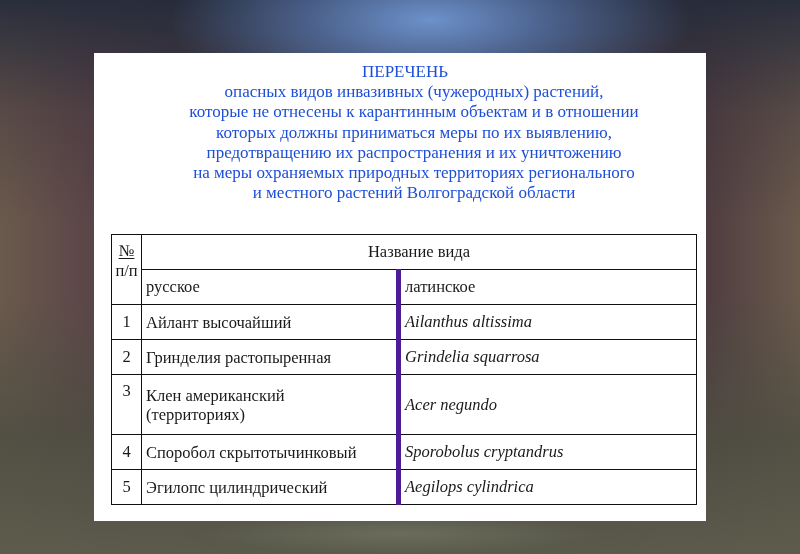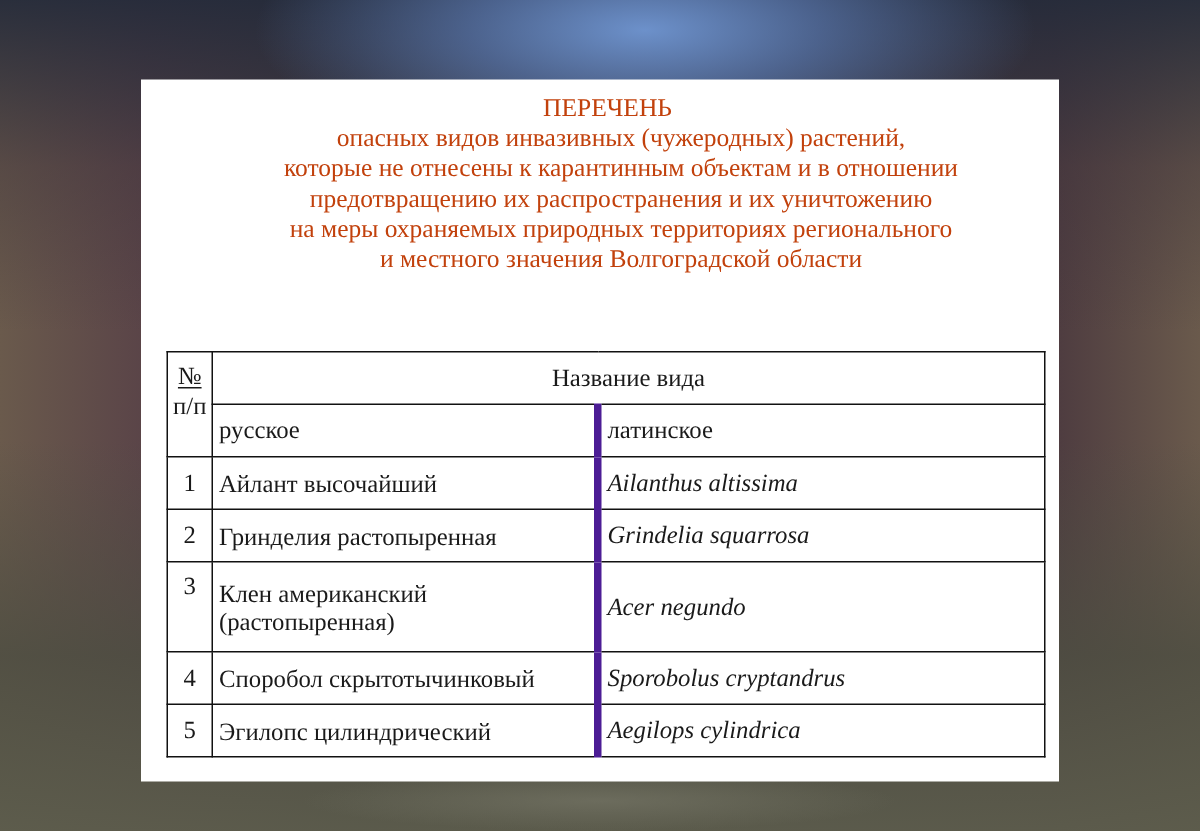--- a/index.html
+++ b/index.html
@@ -38,21 +38,21 @@
       width: 612px;
       height: 468px;
       background: #ffffff;
     }
     .heading {
       position: absolute;
       left: 0;
       top: 9px;
       width: 100%;
       text-align: center;
-      color: #c2410c;
+      color: #1d4ed8;
       font-size: 17px;
       line-height: 20.2px;
     }
     .heading .title {
       display: block;
       padding-left: 10px;
     }
     .heading .line {
       display: block;
       padding-left: 28px;
@@ -101,23 +101,24 @@
 <body>
 
 <div class="bg-bottom"></div>
 <div class="bg-bottom-glow"></div>
 
 <div class="panel">
   <div class="heading">
     <span class="title">ПЕРЕЧЕНЬ</span>
     <span class="line">опасных видов инвазивных (чужеродных) растений,</span>
     <span class="line">которые не отнесены к карантинным объектам и в отношении</span>
+    <span class="line">которых должны приниматься меры по их выявлению,</span>
     <span class="line">предотвращению их распространения и их уничтожению</span>
     <span class="line">на меры охраняемых природных территориях регионального</span>
-    <span class="line">и местного значения Волгоградской области</span>
+    <span class="line">и местного растений Волгоградской области</span>
   </div>
 
   <table class="species">
     <thead>
       <tr class="h1">
         <th class="col-num num-head" rowspan="2">
           <span class="num-sign">№</span><br>
           <span>п/п</span>
         </th>
         <th colspan="2">Название вида</th>
@@ -135,21 +136,21 @@
       </tr>
       <tr class="row">
         <td class="col-num">2</td>
         <td class="col-ru ru">Гринделия растопыренная</td>
         <td class="divider latin">Grindelia squarrosa</td>
       </tr>
       <tr class="row tall">
         <td class="col-num">3</td>
         <td class="col-ru ru">
           <span>Клен американский</span><br>
-          <span>(растопыренная)</span>
+          <span>(территориях)</span>
         </td>
         <td class="divider latin">Acer negundo</td>
       </tr>
       <tr class="row">
         <td class="col-num">4</td>
         <td class="col-ru ru">Споробол скрытотычинковый</td>
         <td class="divider latin">Sporobolus cryptandrus</td>
       </tr>
       <tr class="row">
         <td class="col-num">5</td>

